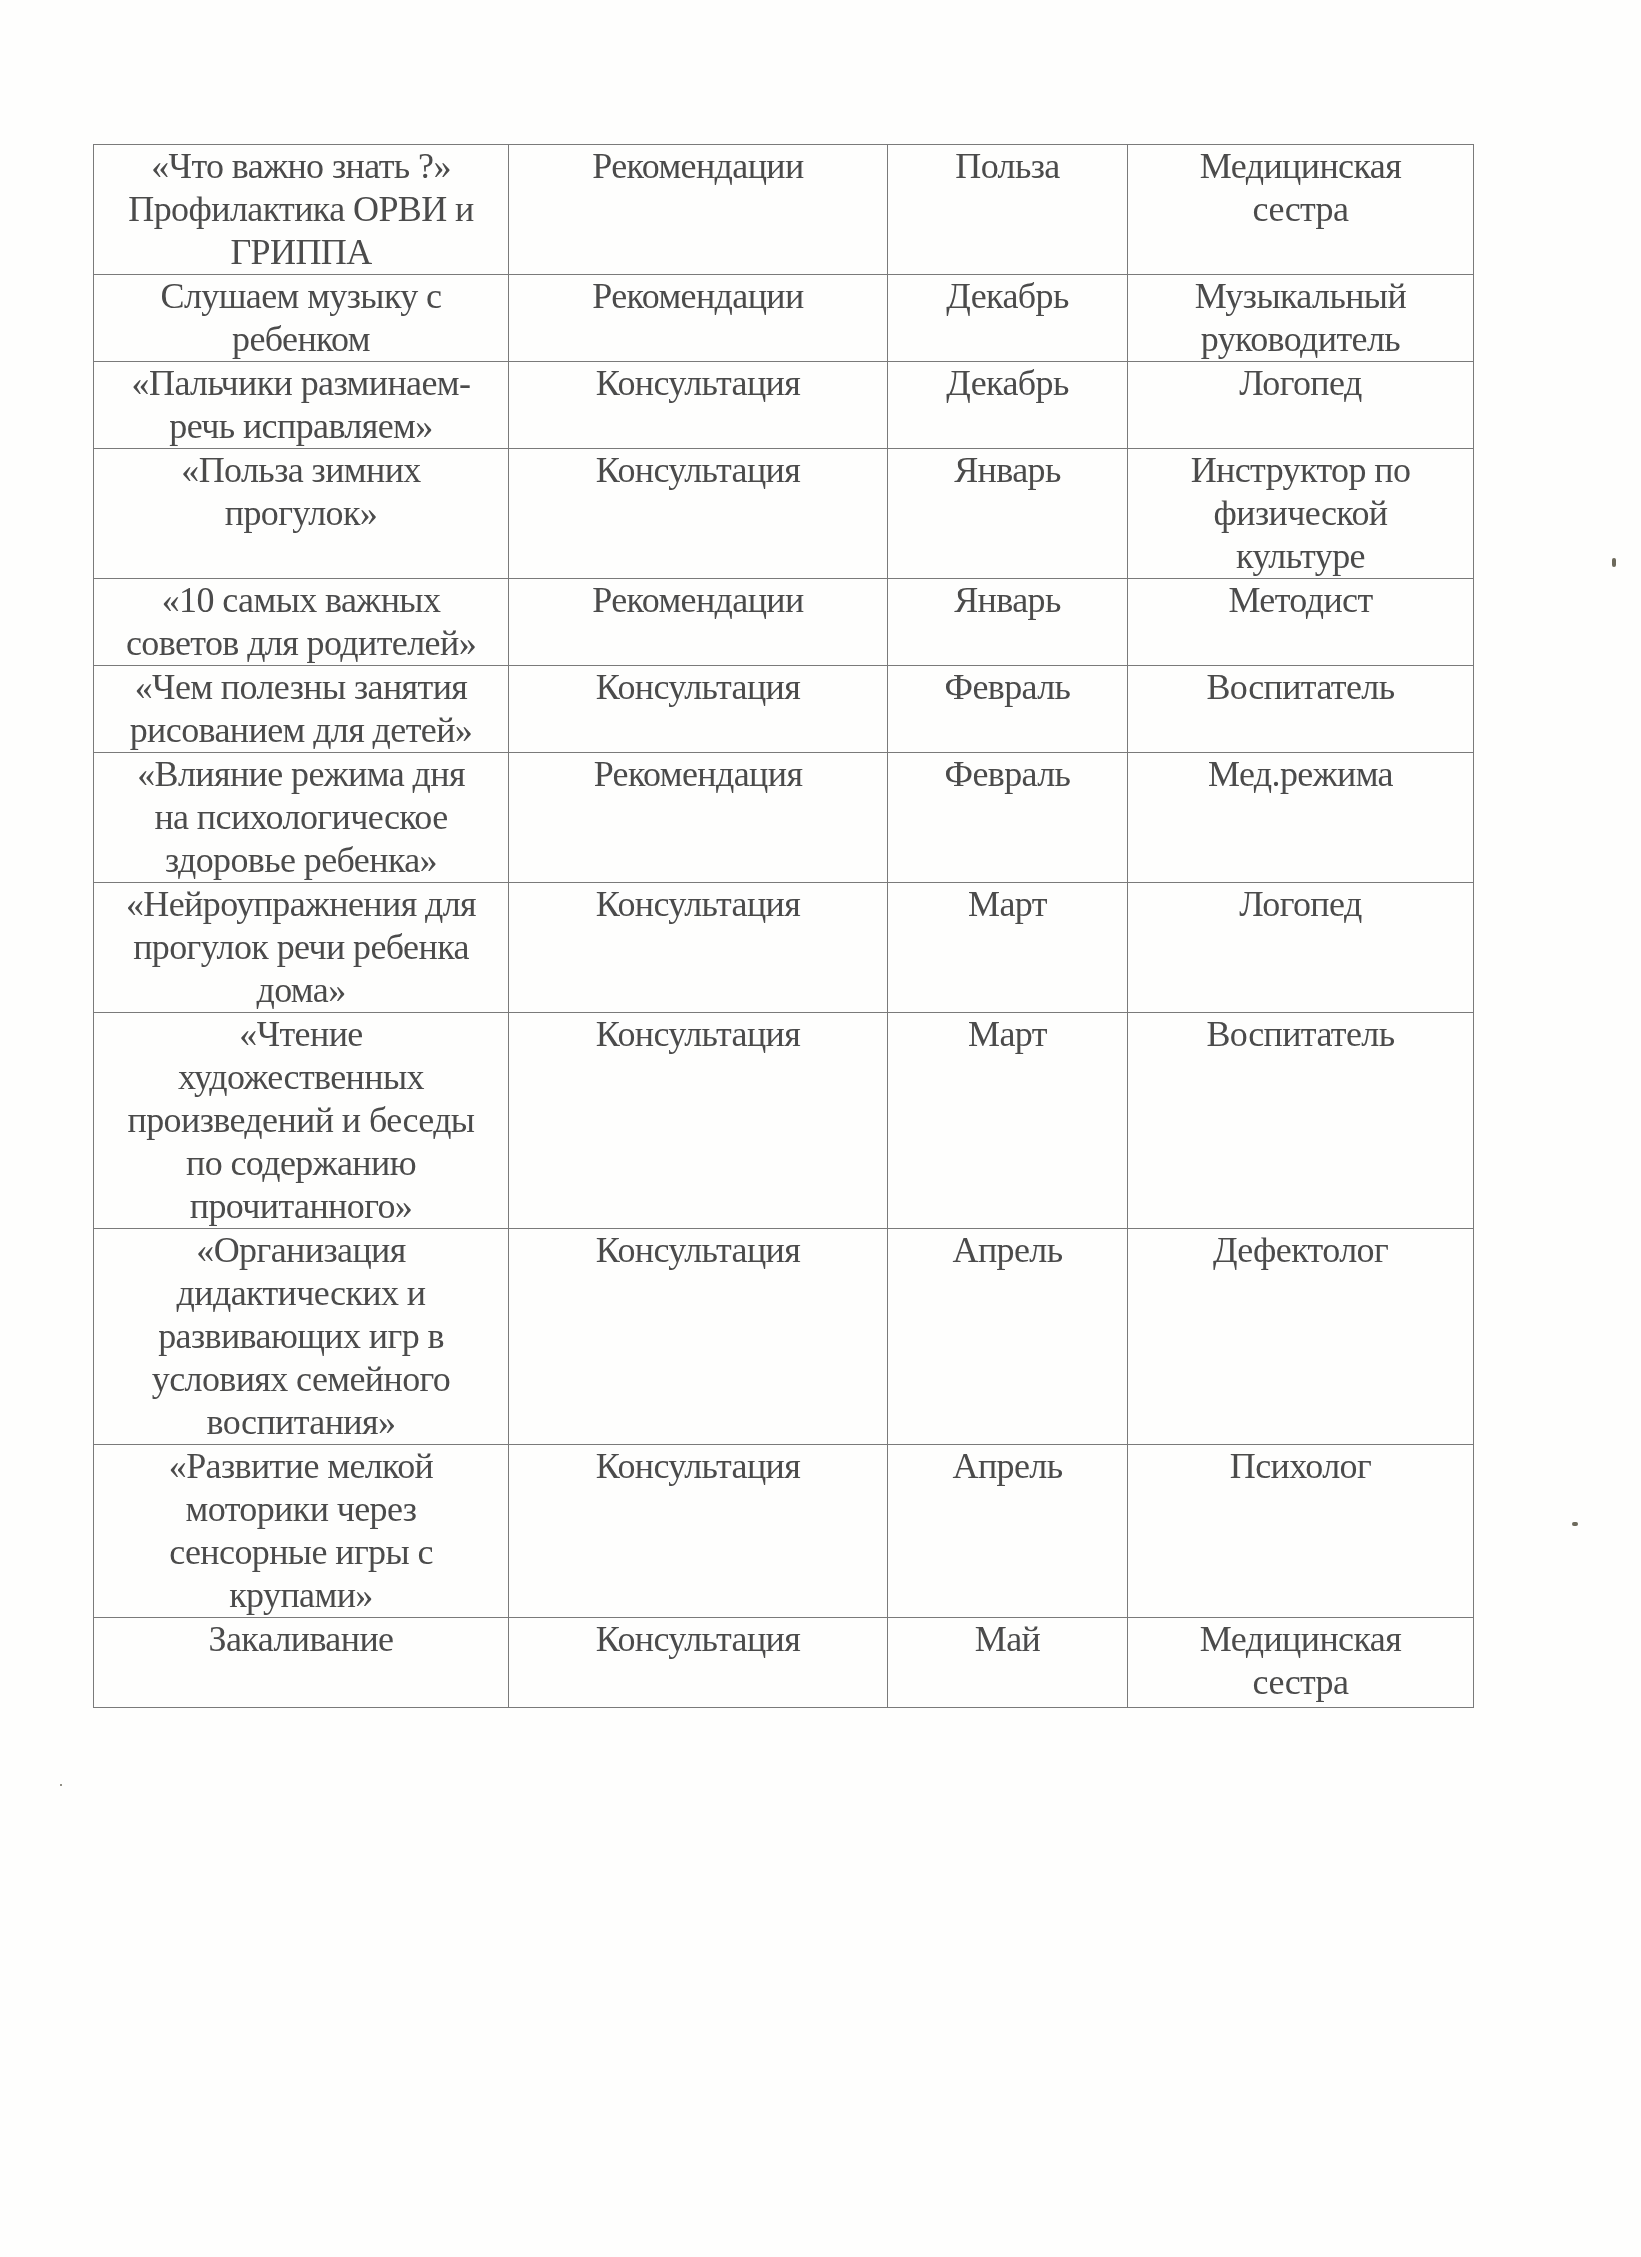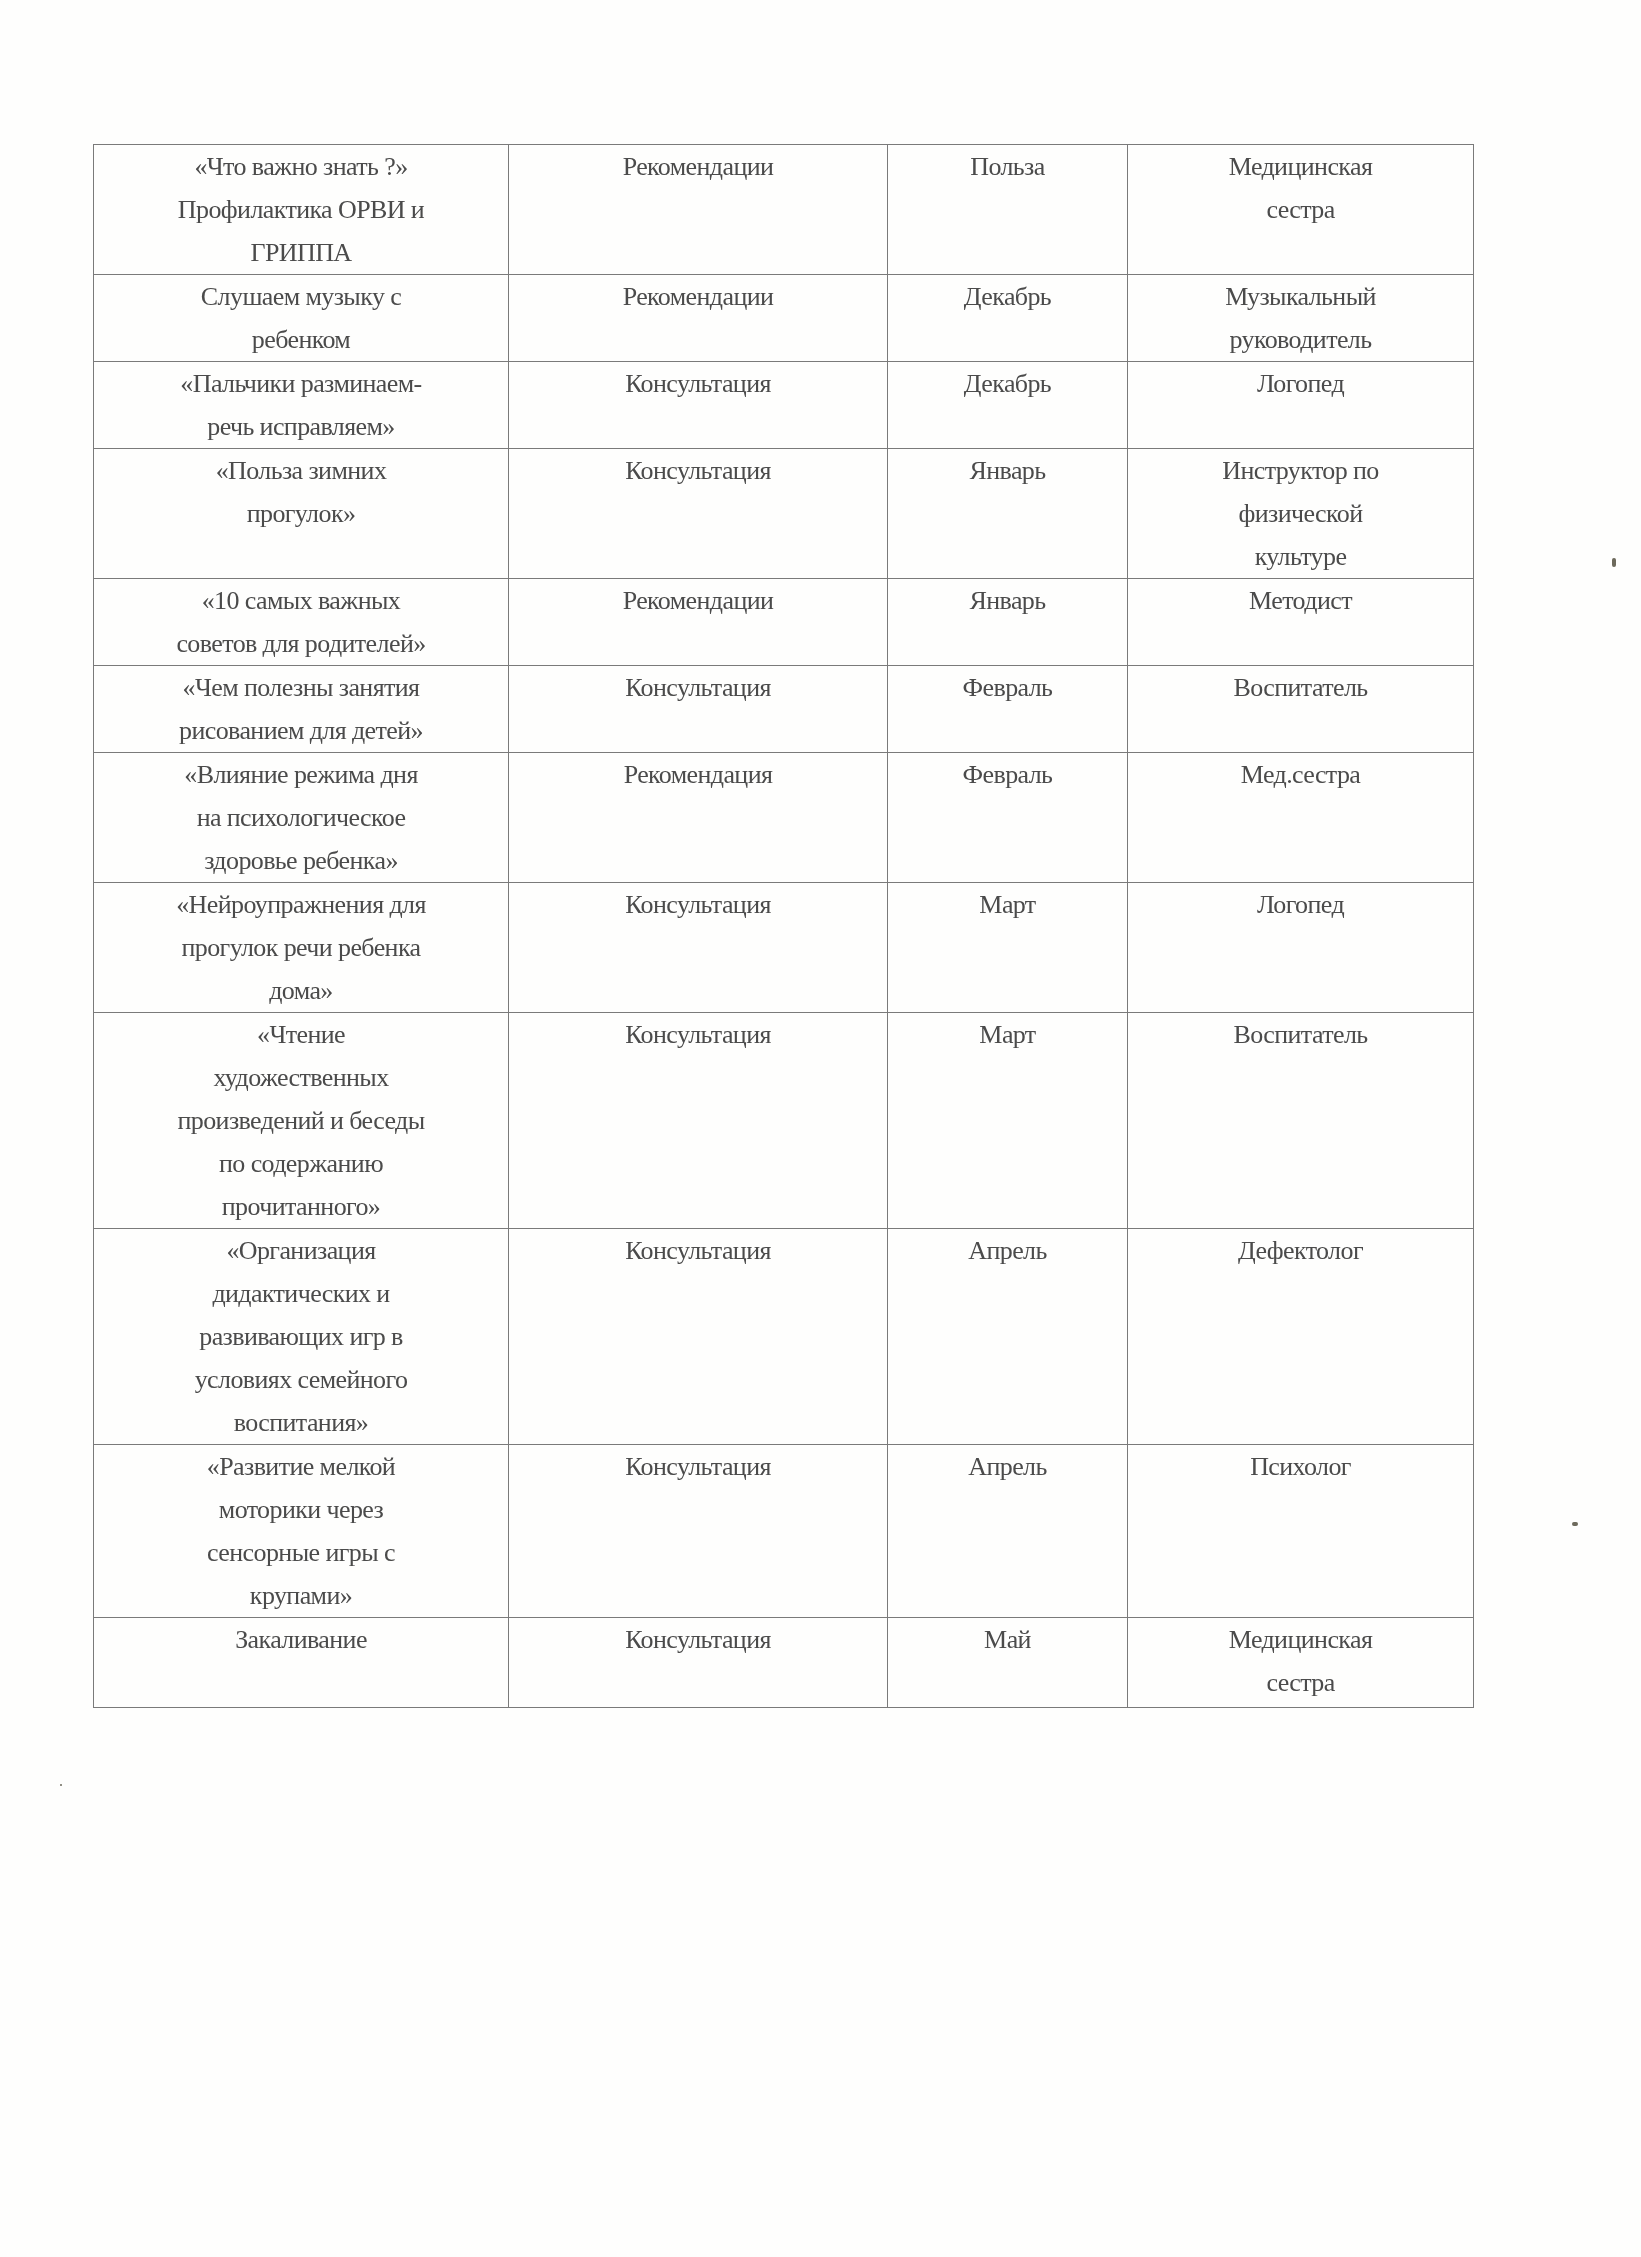--- a/index.html
+++ b/index.html
@@ -11,21 +11,21 @@
   }
   .page { position: absolute; left: 0; top: 0; width: 1641px; height: 2257px; }
   table.plan {
     position: absolute; left: 93px; top: 144px;
     width: 1381px; border-collapse: collapse; table-layout: fixed;
   }
   table.plan td {
     border: 1.9px solid #7a7a7a;
     vertical-align: top; text-align: center;
     padding: 0 3.9px;
-    font-size: 26px; line-height: 43px;
+    font-size: 36px; line-height: 43px;
     white-space: pre-line;
     letter-spacing: -0.6px;
   }
   col.c1 { width: 415px; } col.c2 { width: 379px; } col.c3 { width: 240px; } col.c4 { width: 346px; }
   tr.h2 td { height: 85px; }
   tr.h3 td { height: 127px; }
   tr.h4 td { height: 172px; }
   tr.h5 td { height: 214px; }
   tr.h2b td { height: 89px; }
   .speck { position: absolute; background: #6d6a5c; border-radius: 1.9px; }
@@ -88,21 +88,21 @@
         <td>Консультация</td>
         <td>Февраль</td>
         <td>Воспитатель</td>
       </tr>
       <tr class="h3">
         <td>«Влияние режима дня
 на психологическое
 здоровье ребенка»</td>
         <td>Рекомендация</td>
         <td>Февраль</td>
-        <td>Мед.сестра</td>
+        <td>Мед.режима</td>
       </tr>
       <tr class="h3">
         <td>«Нейроупражнения для
 прогулок речи ребенка
 дома»</td>
         <td>Консультация</td>
         <td>Март</td>
         <td>Логопед</td>
       </tr>
       <tr class="h5">

